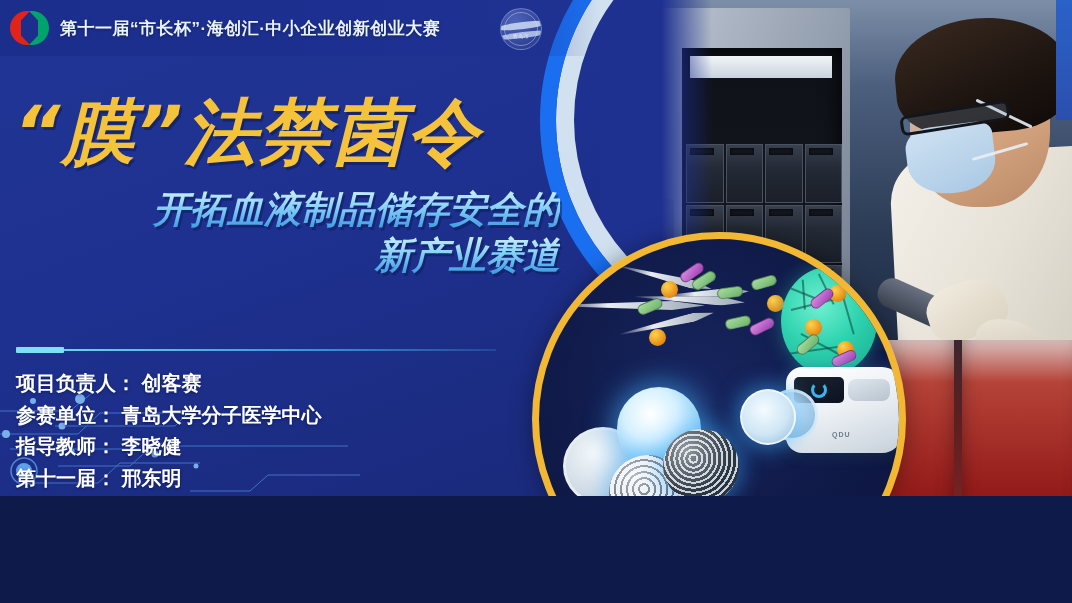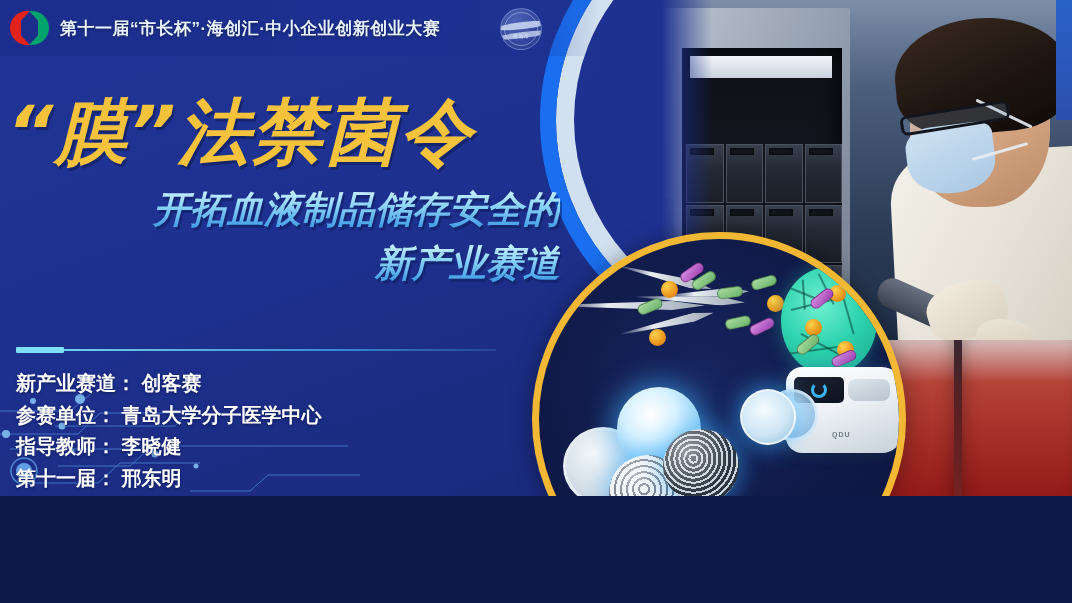--- a/index.html
+++ b/index.html
@@ -237,21 +237,21 @@
   }
   .city-badge .bt{
     position:absolute;left:0;right:0;top:24px;text-align:center;
     font-size:5px;color:#dfe8fb;letter-spacing:.5px;
   }
   
   .title-wrap{position:absolute;left:0;top:96px;width:560px;z-index:5;}
   .title-main{
     font-size:72px;font-weight:700;color:#f5c23c;
     font-style:italic;letter-spacing:2px;line-height:1.02;
-    padding-left:7px;
+    padding-left:14px;
     text-shadow:2px 3px 0 rgba(12,25,80,.55);
     font-family:"DejaVu Sans","Liberation Sans",sans-serif;
     white-space:nowrap;
   }
   .title-sub{
     margin-top:18px;padding-left:48px;
     font-size:37px;font-weight:700;font-style:italic;line-height:1.22;
     background:linear-gradient(180deg,#d8f4ff 0%,#8fd6f8 40%,#2e8fe0 100%);
     -webkit-background-clip:text;background-clip:text;color:transparent;
     text-shadow:0 0 0 transparent;
@@ -507,30 +507,30 @@
   <div class="city-badge">
     <span class="ring"></span>
     <span class="wave w1"></span>
     <span class="wave w2"></span>
     <span class="bt">青岛市</span>
   </div>
 
   <div class="title-wrap">
     <div class="title-main">“膜”法禁菌令</div>
     <div class="title-sub">开拓血液制品储存安全的</div>
-    <div class="title-sub" style="margin-top:8px;text-decoration:underline;">新产业赛道</div>
+    <div class="title-sub" style="margin-top:0;text-decoration:underline;">新产业赛道</div>
   </div>
 
   <div class="divider">
     <span class="thick"></span>
     <span class="thin"></span>
   </div>
 
   <div class="info">
-    <div class="info-row">新产业赛道： 创客赛</div>
+    <div class="info-row">项目负责人： 创客赛</div>
     <div class="info-row">参赛单位： 青岛大学分子医学中心</div>
     <div class="info-row">指导教师： 李晓健</div>
     <div class="info-row">第十一届： 邢东明</div>
   </div>
 
   <svg class="circuit" viewBox="0 0 430 105">
     <g stroke="#4f8fe0" stroke-width="1" fill="none" opacity="0.75">
       <path d="M0 20 L70 20 L92 2"></path>
       <path d="M0 43 L78 43 L100 22 L190 22"></path>
       <path d="M55 35 L175 35 L192 18"></path>

